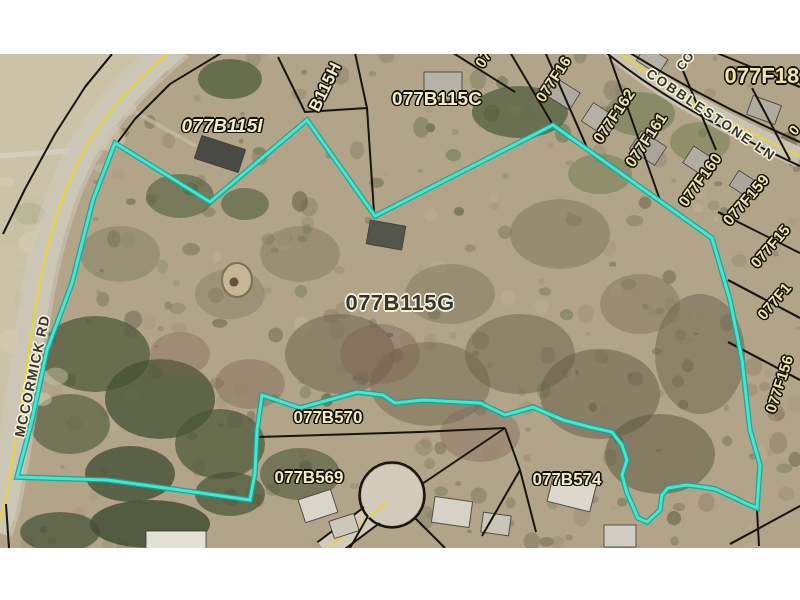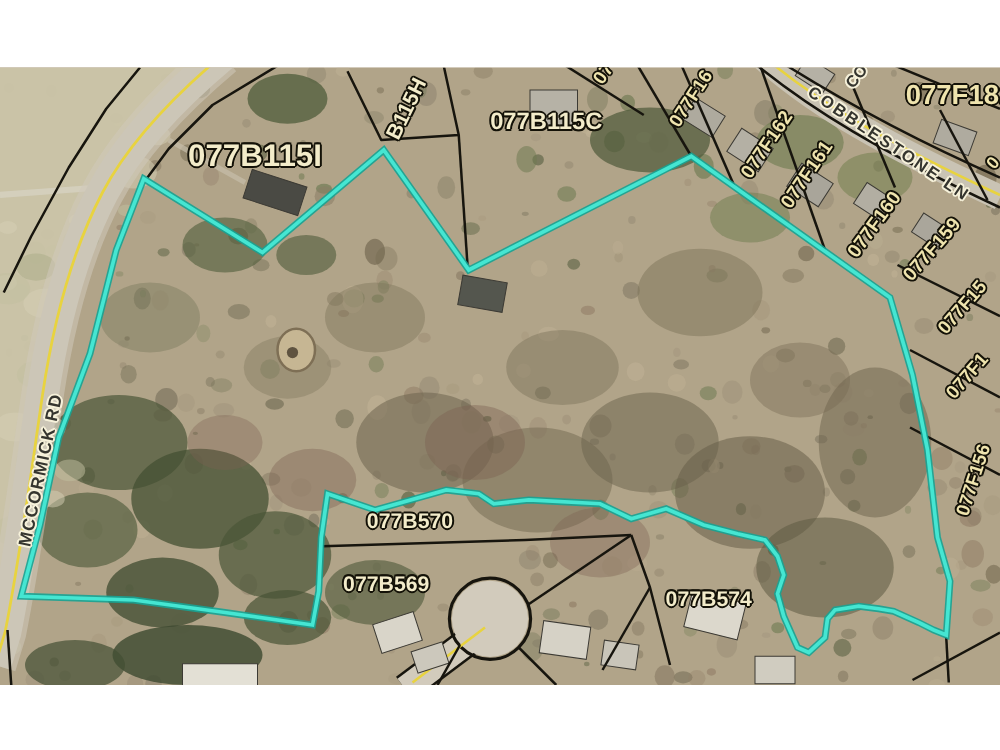--- a/index.html
+++ b/index.html
@@ -510,25 +510,26 @@
                  L32,366 L47,296 L72,229 L93,146 Z" fill="none" stroke="#17a394" stroke-width="5.5" opacity="0.9"></path>
         <path d="M115,89 L210,148 L307,66 L375,162 L553,71 L712,184 L730,246 L742,306 L750,376 L760,411 L757,454
                  L747,450 L735,444 L715,435 L703,433 L687,431 L668,434 L662,441 L660,456 L647,468 L638,464
                  L627,439 L622,421 L627,406 L622,391 L612,378 L590,373 L563,366 L533,353 L505,361 L480,349
                  L423,346 L395,349 L383,341 L357,338 L300,354 L262,341
                  L257,376 L255,419 L250,446 L180,436 L107,426 L17,423
                  L32,366 L47,296 L72,229 L93,146 Z" fill="none" stroke="#45e6d2" stroke-width="3"></path>
       </g>
     </svg>
 
-    <div class="lbl cream2" style="left:204px;top:71px;font-size:25px;">077B115I</div>
+    <div class="lbl cream2" style="left:222px;top:71px;font-size:19px;font-style:italic;">077B115I</div>
     <div class="lbl cream2" style="left:325px;top:33px;font-size:17px;--r:-64deg;">B115H</div>
     <div class="lbl cream2" style="left:437px;top:44px;font-size:19px;text-align:right;">077B115C</div>
+    <div class="lbl dark" style="left:400px;top:249px;font-size:22px;letter-spacing:.5px;">077B115G</div>
     <div class="lbl cream2" style="left:328px;top:363px;font-size:17px;">077B570</div>
-    <div class="lbl cream2" style="left:309px;top:413px;font-size:17px;">077B569</div>
+    <div class="lbl cream2" style="left:309px;top:423px;font-size:17px;">077B569</div>
     <div class="lbl cream2" style="left:567px;top:425px;font-size:17px;">077B574</div>
     <div class="lbl" style="left:483px;top:5px;font-size:15px;--r:-56deg;">07</div>
     <div class="lbl" style="left:553px;top:25px;font-size:15px;--r:-57deg;">077F16</div>
     <div class="lbl" style="left:614px;top:62px;font-size:15.5px;--r:-56deg;">077F162</div>
     <div class="lbl" style="left:646px;top:86px;font-size:15.5px;--r:-56deg;">077F161</div>
     <div class="lbl" style="left:700px;top:126px;font-size:15.5px;--r:-54deg;">077F160</div>
     <div class="lbl" style="left:746px;top:146px;font-size:15.5px;--r:-49deg;">077F159</div>
     <div class="lbl" style="left:770px;top:192px;font-size:15px;--r:-49deg;">077F15</div>
     <div class="lbl" style="left:774px;top:247px;font-size:15px;--r:-49deg;">077F1</div>
     <div class="lbl" style="left:779px;top:330px;font-size:15px;--r:-72deg;">077F156</div>

